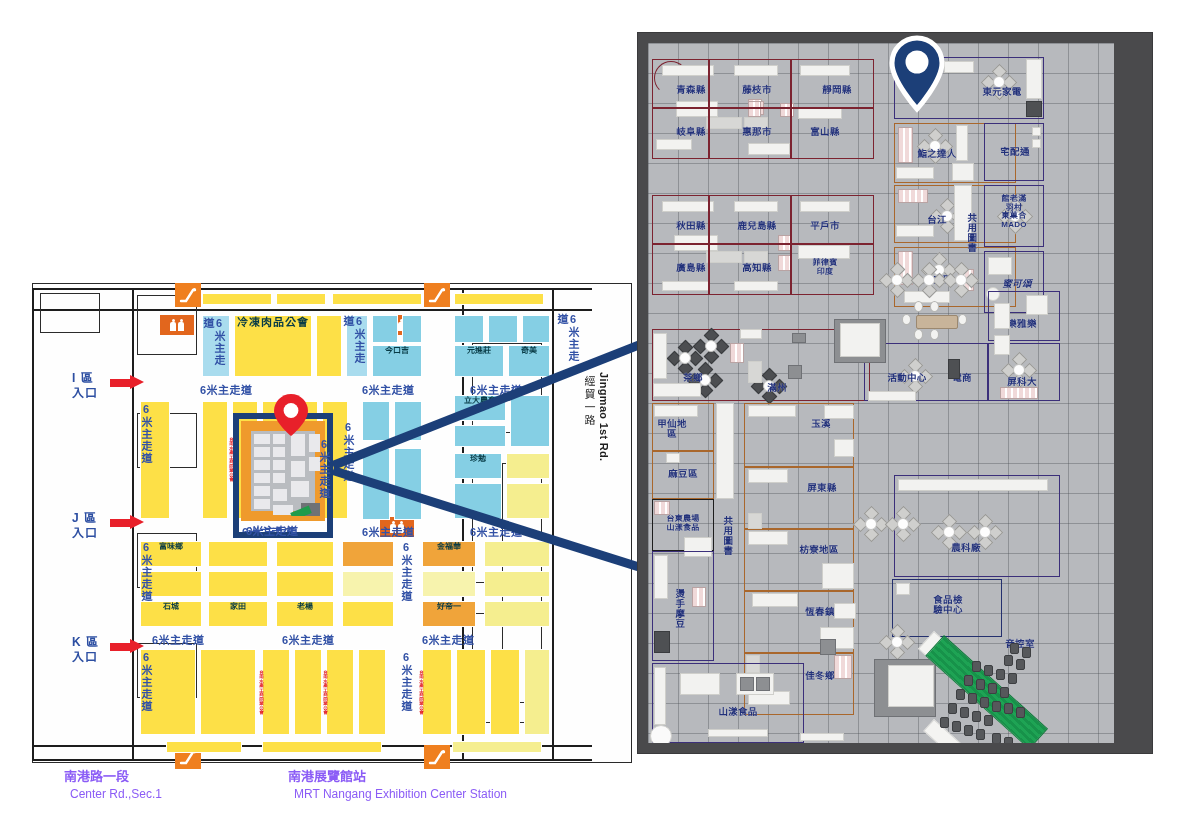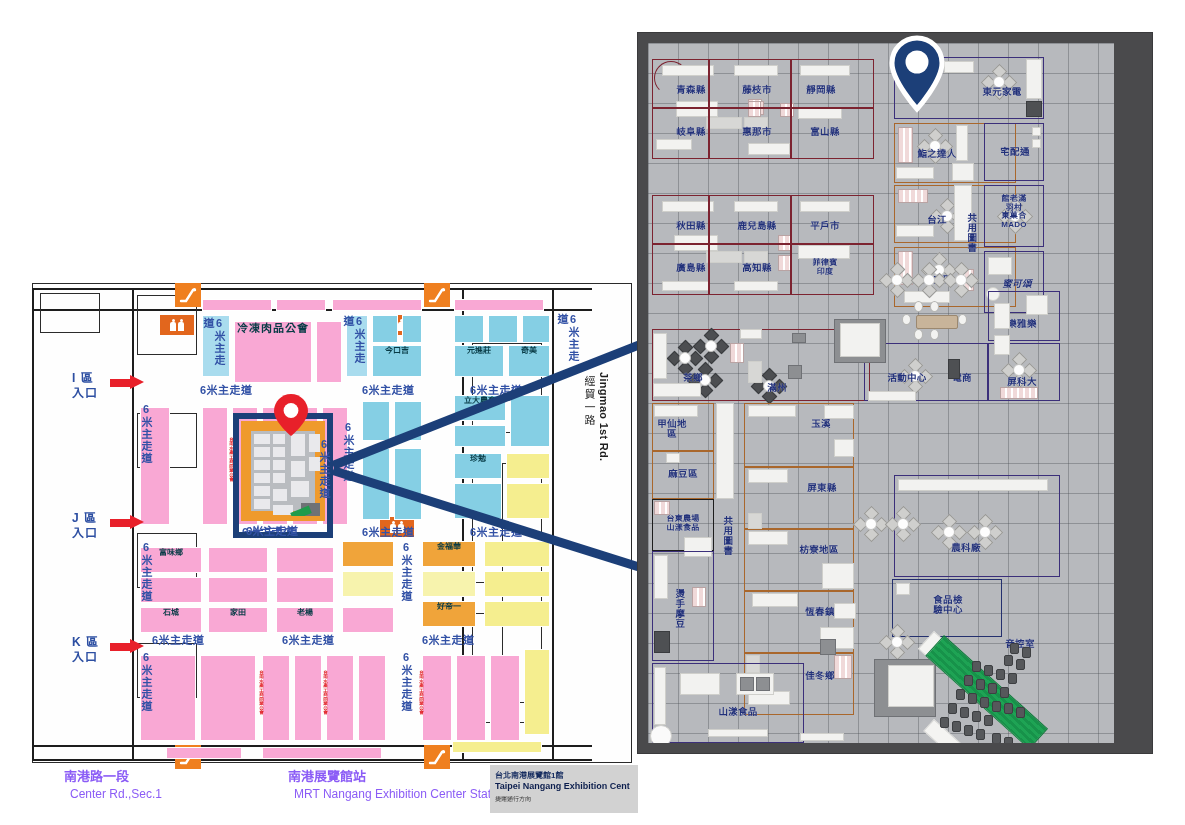--- a/index.html
+++ b/index.html
@@ -53,21 +53,21 @@
   
   .booth {
     position: absolute;
     border: 0.8px solid #ffffff;
     font-size: 5px;
     color: #06323c;
     text-align: center;
     overflow: hidden;
     line-height: 1.05;
   }
-  .booth.teal  { background: #f9a8d4; margin-top: 6px; }
+  .booth.teal  { background: #fde047; }
   .booth.cyan  { background: #85cfe4; }
   .booth.lcyan { background: #a9dcee; }
   .booth.yel   { background: #f5ee8f; }
   .booth.yel2  { background: #f7f3ad; }
   .booth.org   { background: #f0a43a; }
   .booth .bt {
     display:block;
     font-weight:bold;
     color:#083b46;
     padding-top:1px;
@@ -602,21 +602,21 @@
     <div id="detail-inner">
       <div id="grid"></div>
 
       <div class="zone" style="left:4px;top:16px;width:222px;height:100px;"></div>
       <div class="curve" style="left:6px;top:18px;width:34px;height:34px;transform:rotate(0deg);"></div>
       <div class="blk" style="left:14px;top:22px;width:52px;height:11px;"></div>
       <div class="blk" style="left:86px;top:22px;width:44px;height:11px;"></div>
       <div class="blk" style="left:152px;top:22px;width:50px;height:11px;"></div>
       <div class="lbl" style="left:14px;top:42px;width:58px;">青森縣</div>
       <div class="lbl" style="left:80px;top:42px;width:58px;">藤枝市</div>
-      <div class="lbl" style="left:144px;top:42px;width:58px;">靜岡縣</div>
+      <div class="lbl" style="left:160px;top:42px;width:58px;">靜岡縣</div>
       <div class="blk" style="left:28px;top:58px;width:42px;height:16px;"></div>
       <div class="shelf" style="left:100px;top:56px;width:14px;height:16px;"></div>
       <div class="blk gray" style="left:58px;top:74px;width:36px;height:12px;"></div>
       <div class="blk gray" style="left:96px;top:74px;width:24px;height:12px;"></div>
       <div class="shelf" style="left:104px;top:58px;width:12px;height:14px;"></div>
       <div class="blk" style="left:100px;top:100px;width:42px;height:12px;"></div>
       <div class="shelf" style="left:100px;top:58px;width:13px;height:16px;"></div>
       <div class="lbl" style="left:14px;top:84px;width:58px;">岐阜縣</div>
       <div class="lbl" style="left:80px;top:84px;width:58px;">惠那市</div>
       <div class="lbl" style="left:148px;top:84px;width:58px;">富山縣</div>
@@ -983,19 +983,14 @@
   </div>
 
   <div class="cap" style="left:64px;top:768px;">
     <span class="cn">南港路一段</span>
     <span class="en">Center Rd.,Sec.1</span>
   </div>
   <div class="cap" style="left:288px;top:768px;">
     <span class="cn">南港展覽館站</span>
     <span class="en">MRT Nangang Exhibition Center Station</span>
   </div>
-  <div id="venue-box">
-    <span class="v1">台北南港展覽館1館</span>
-    <span class="v2">Taipei Nangang Exhibition Cent</span>
-    <span class="v3">捷運通行方向</span>
-  </div>
 
 </div>
 
 </body></html>

